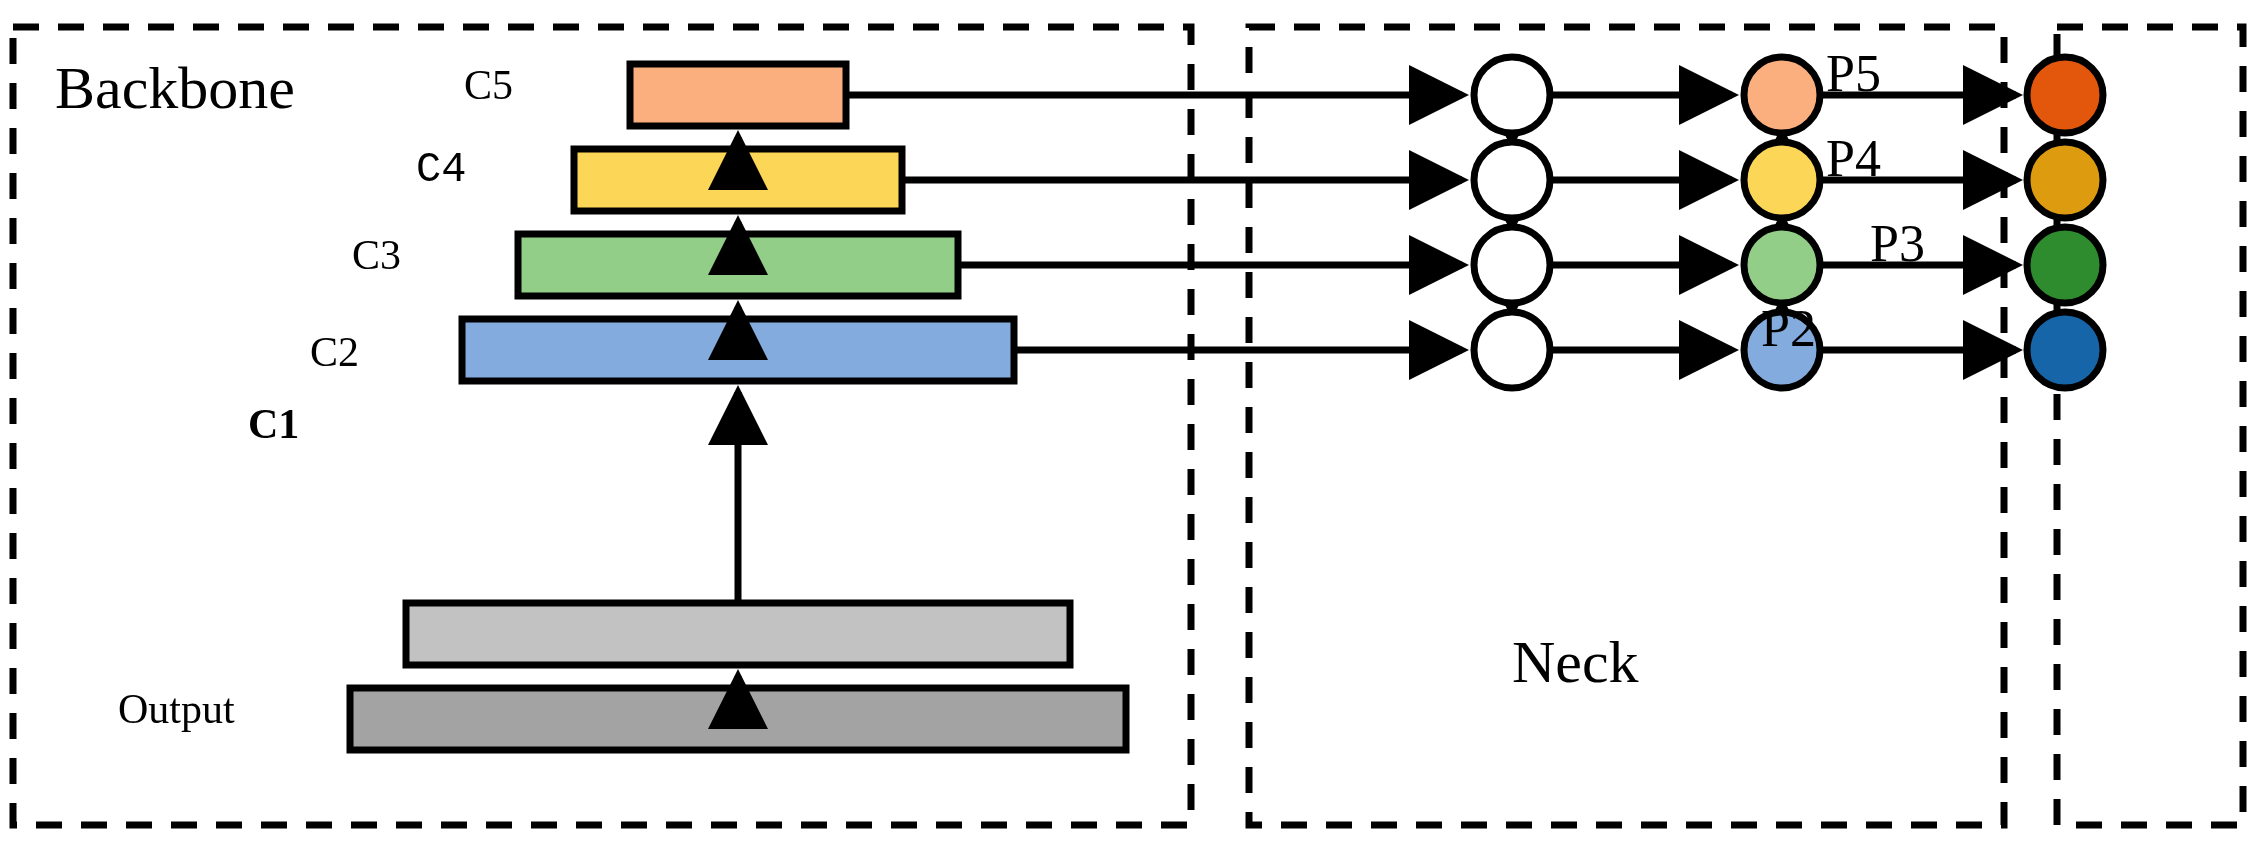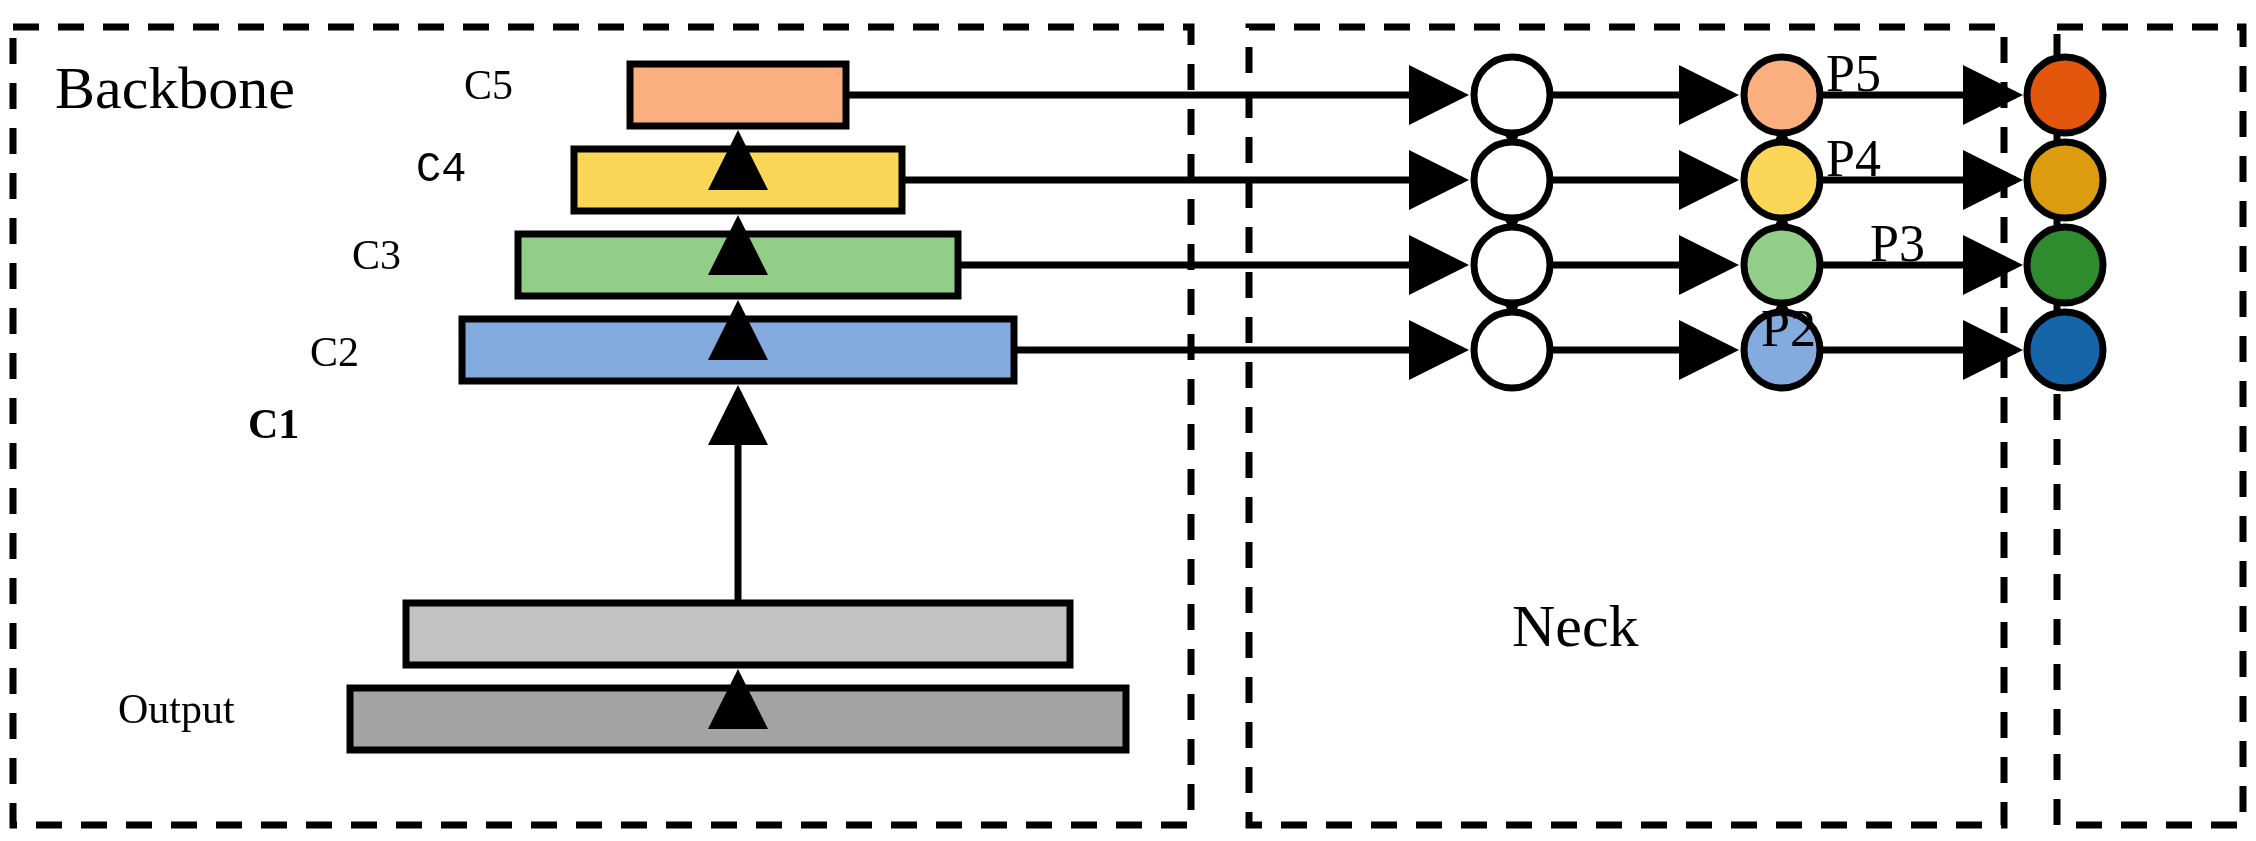--- a/index.html
+++ b/index.html
@@ -109,15 +109,15 @@
   <div class="txt layer-label" style="left:352px;top:234px;">C3</div>
   <div class="txt layer-label" style="left:310px;top:319px;margin-top:12px;">C2</div>
   <div class="txt layer-label" style="left:248px;top:403px;font-weight:bold;">C1</div>
   <div class="txt layer-label" style="left:118px;top:688px;">Output</div>
 
   <div class="txt p-label" style="left:1826px;top:48px;">P5</div>
   <div class="txt p-label" style="left:1826px;top:133px;">P4</div>
   <div class="txt p-label" style="left:1826px;top:218px;margin-left:44px;">P3</div>
   <div class="txt p-label" style="left:1761px;top:303px;">P2</div>
 
-  <div class="txt sect-label" style="left:1512px;top:596px;">Neck</div>
+  <div class="txt sect-label" style="left:1512px;top:632px;">Neck</div>
 
 </div>
 
 </body></html>

